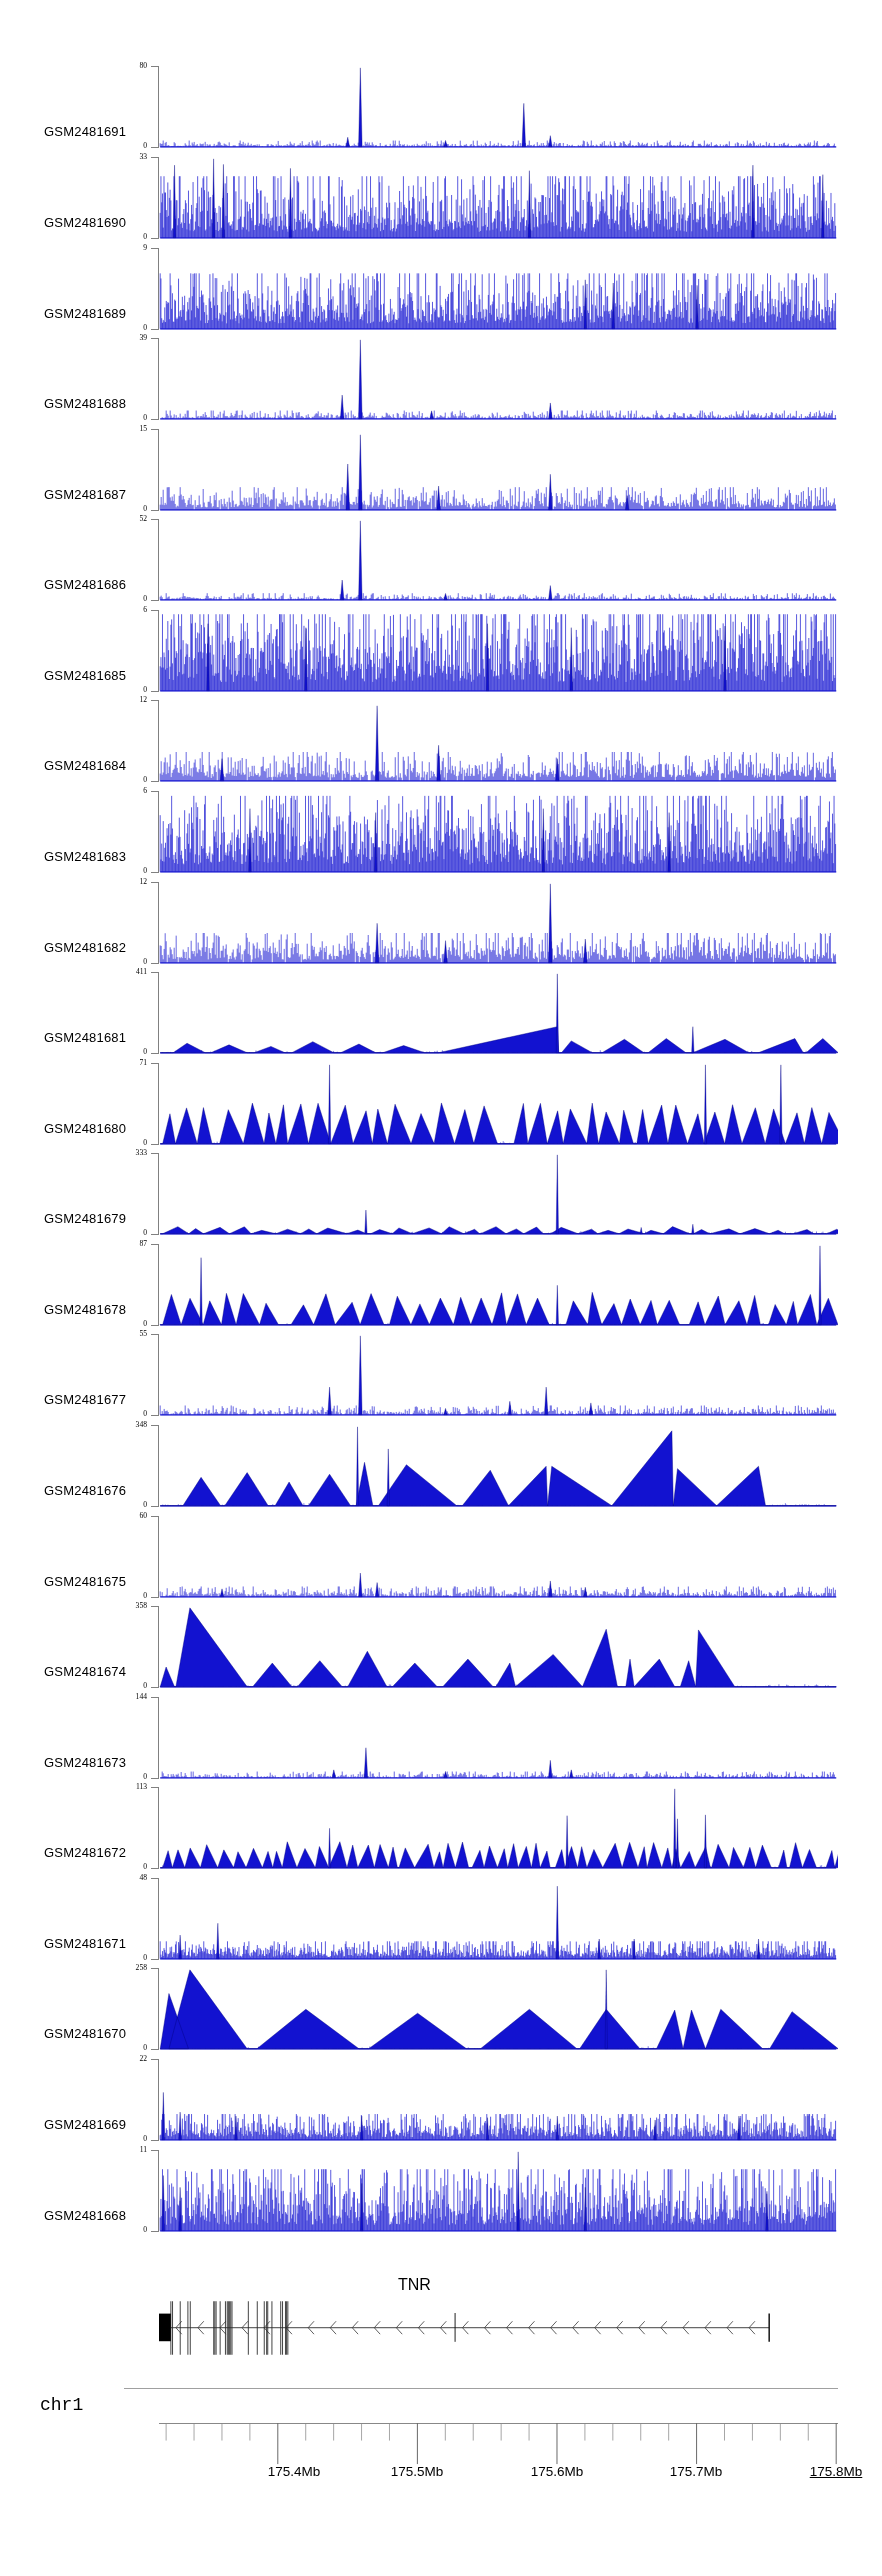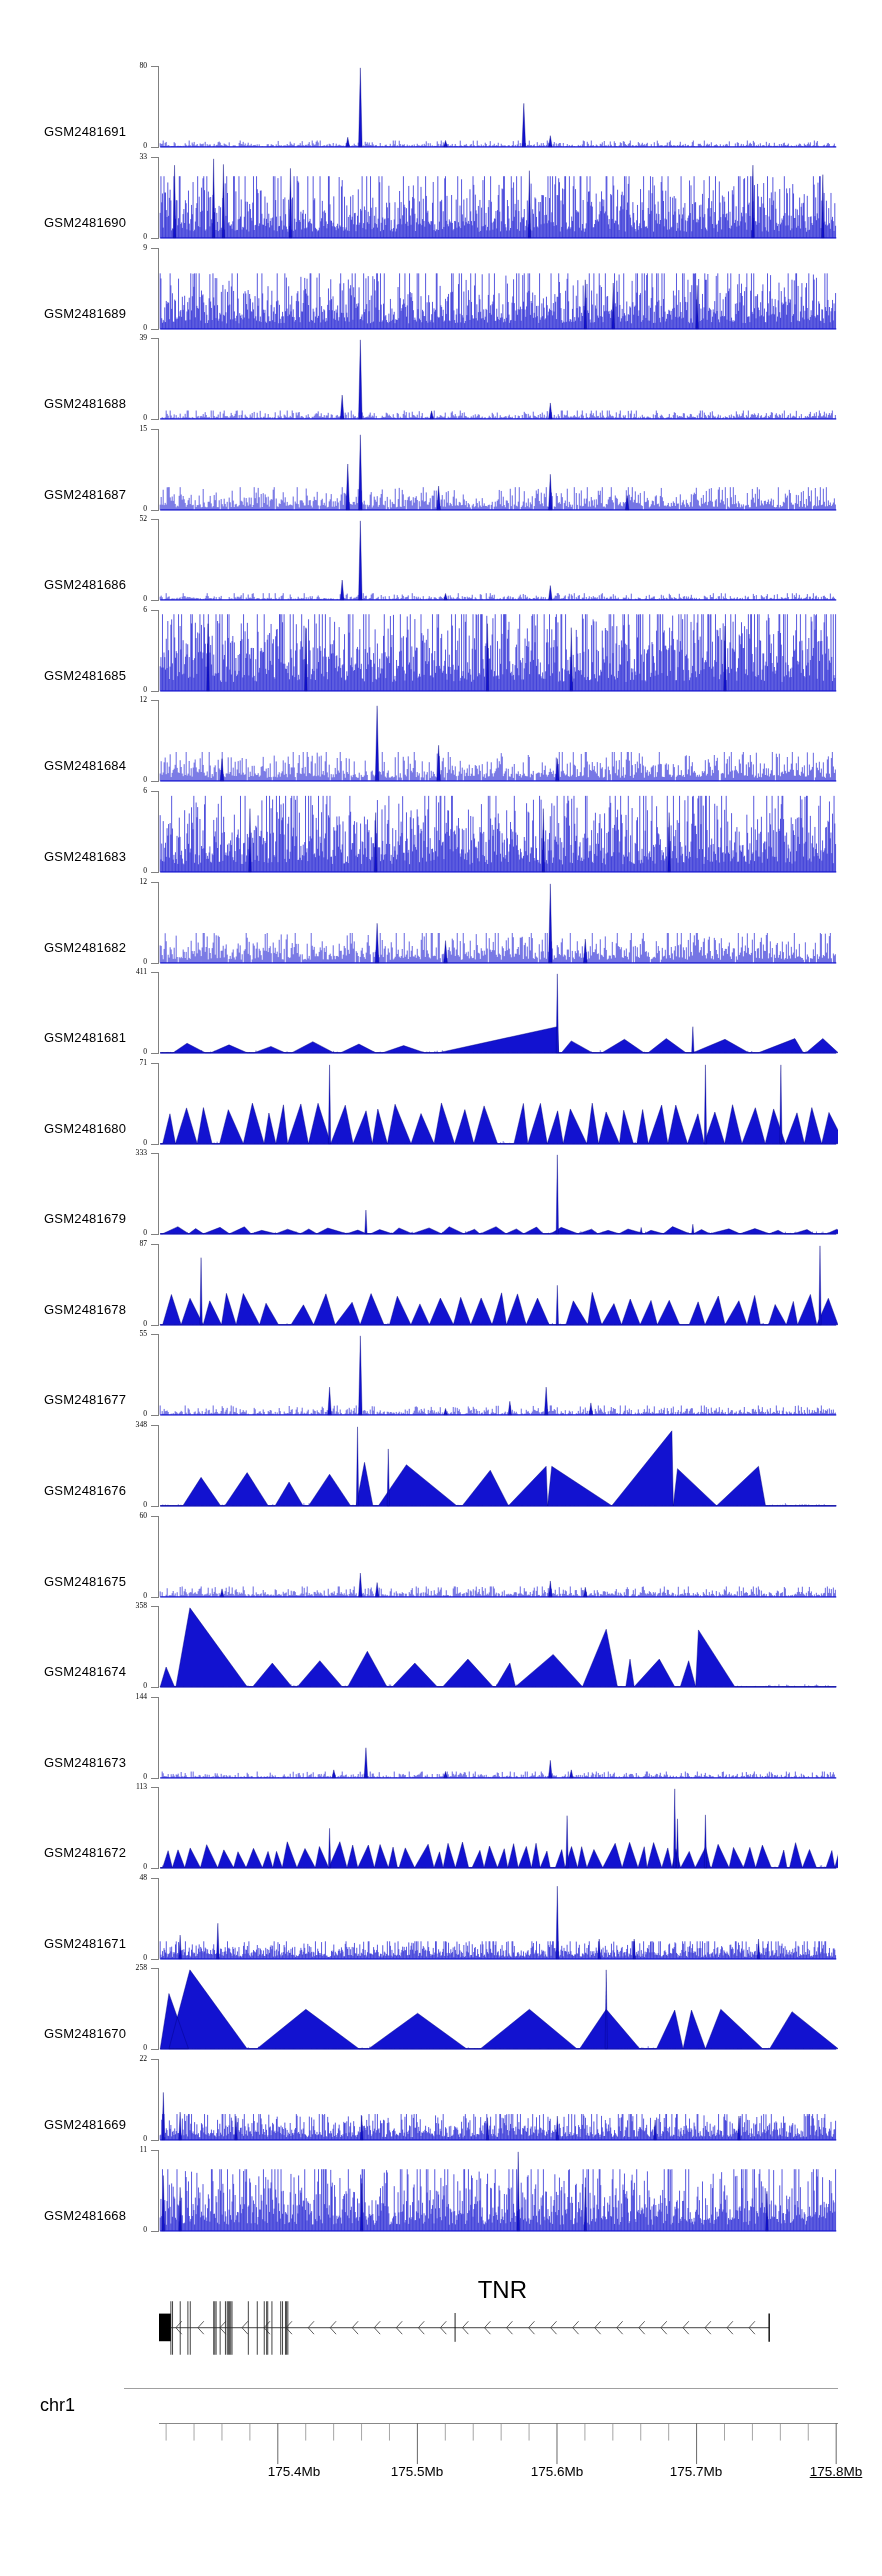--- a/index.html
+++ b/index.html
@@ -8,24 +8,24 @@
   .track{position:absolute;left:0;width:882px;height:82px;}
   .track-label{position:absolute;left:44px;top:30px;font-size:13px;letter-spacing:0.2px;white-space:nowrap;margin-top:28px;}
   .ymax-label,.zero-label{position:absolute;left:82px;width:65px;text-align:right;font-size:7.6px;height:8.8px;line-height:8.8px;font-family:Liberation Serif, serif;}
   .ymax-label{top:-4.1px;}
   .zero-label{top:76px;}
   .ytick{position:absolute;left:151px;width:7.6px;height:1.2px;background:#808080;}
   .ytick.top{top:0px;}
   .ytick.bottom{top:81px;}
   .yline{position:absolute;left:158px;top:0px;width:1.2px;height:82px;background:#808080;}
   .signal{position:absolute;left:159px;top:0px;}
-  .gene-title{position:absolute;left:398px;top:2276px;width:129px;text-align:right;font-size:24px;}
+  .gene-title{position:absolute;left:398px;top:2276px;width:129px;text-align:left;font-size:16px;}
   .gene-svg{position:absolute;left:159px;top:2297px;}
   .sep-line{position:absolute;left:124px;top:2388px;width:714px;height:1.2px;background:#a0a0a0;}
-  .chrom-label{position:absolute;left:40px;top:2395px;font-size:18px;}
+  .chrom-label{position:absolute;left:40px;top:2395px;font-size:18px;font-family:Liberation Mono, monospace;}
   .axis-svg{position:absolute;left:159px;top:2417px;}
   .axis-tick-label{position:absolute;width:76px;text-align:center;font-size:13.5px;top:2464px;}
 </style>
 </head>
 <body>
 
 <div class="figure">
   <div id="tracks">
       <div class="track" style="top: 66px;">
     <div class="track-label">GSM2481691</div>

